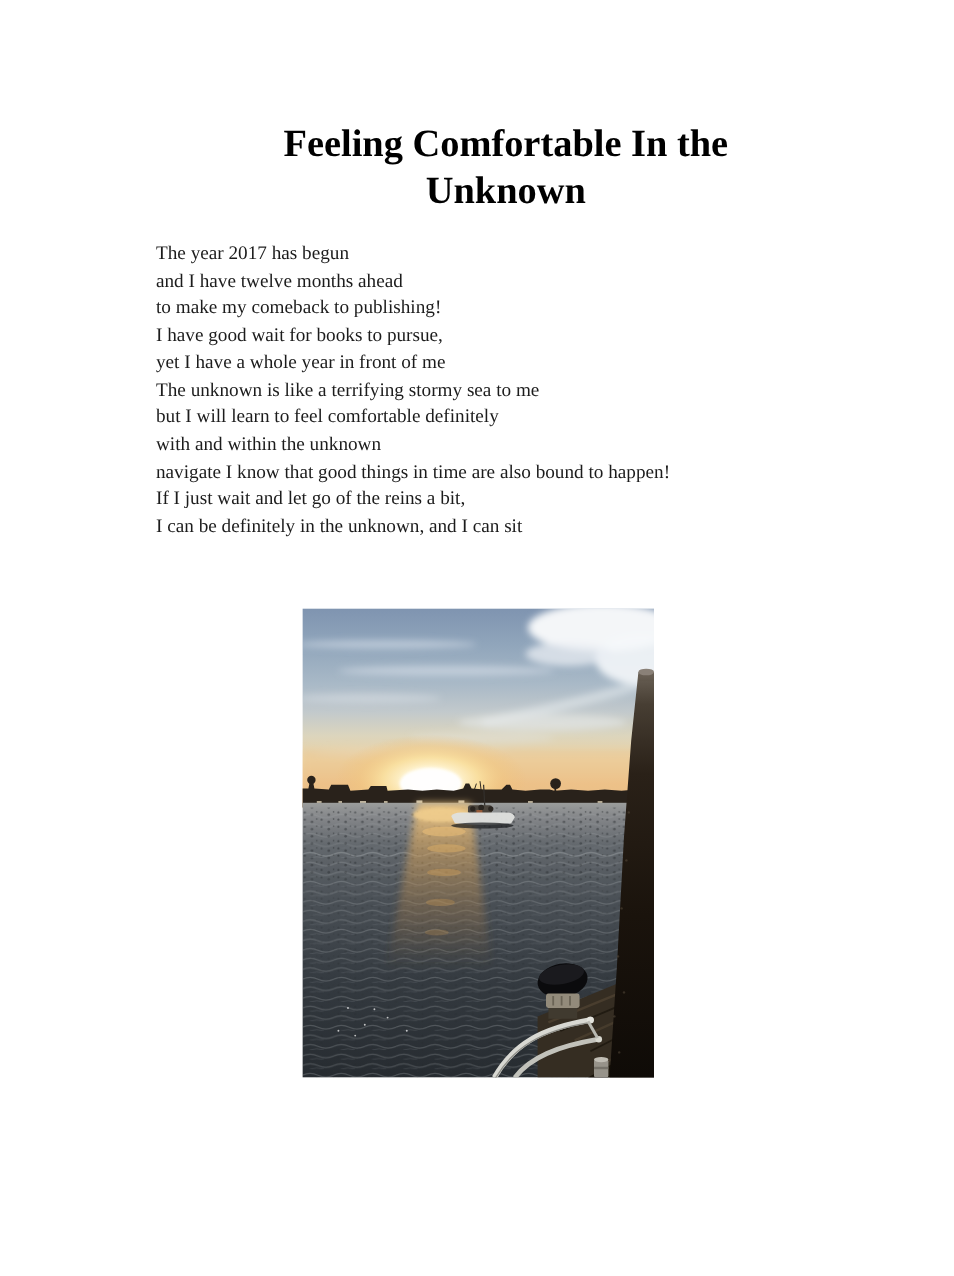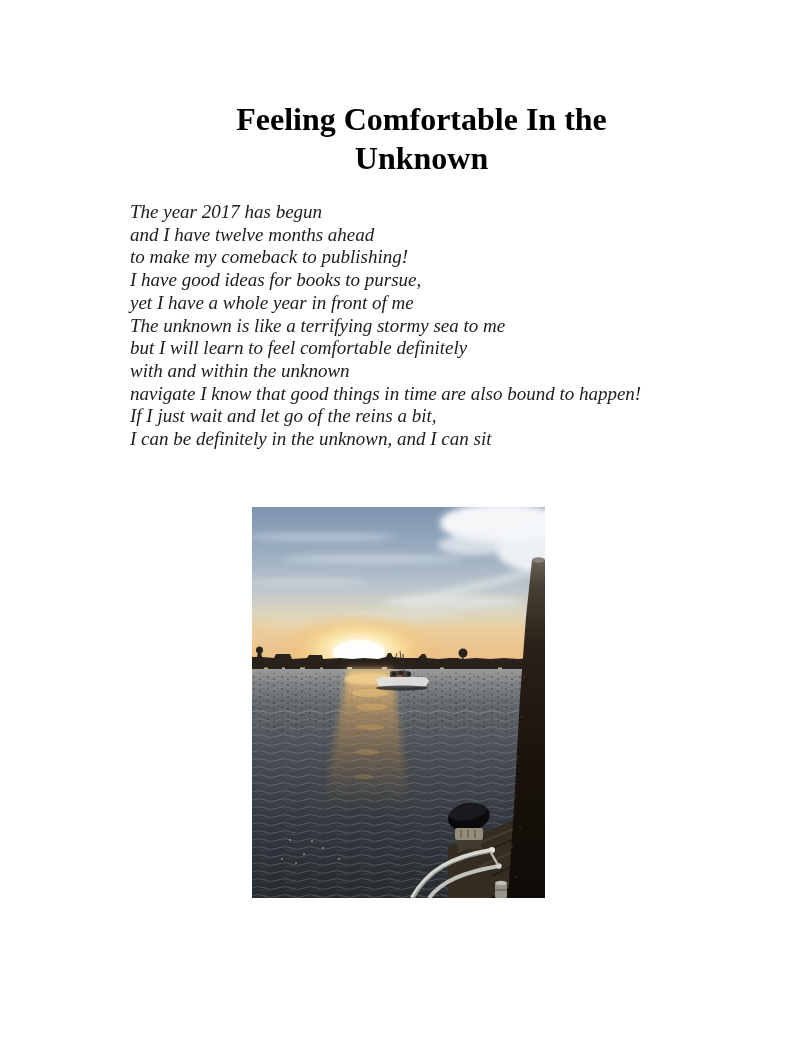--- a/index.html
+++ b/index.html
@@ -26,25 +26,24 @@
     line-height: 39px;
     color: #000000;
   }
   .poem {
     position: absolute;
     left: 130px;
     top: 201px;
     width: 560px;
   }
   .poem-line {
-    font-size: 19px;
+    font-size: 16px;
     line-height: 22.7px;
     color: #1c1c1c;
     white-space: nowrap;
-    font-style: italic;
   }
   .photo {
     position: absolute;
     left: 252px;
     top: 507px;
     width: 293px;
     height: 391px;
     margin: 0;
   }
   .photo svg { display: block; }
@@ -62,21 +61,21 @@
 <body>
 
 <div class="page">
 
   <h1 class="title">Feeling Comfortable In the Unknown</h1>
 
   <div class="poem">
     <div class="poem-line">The year 2017 has begun</div>
     <div class="poem-line">and I have twelve months ahead</div>
     <div class="poem-line">to make my comeback to publishing!</div>
-    <div class="poem-line">I have good ideas for books to pursue,</div>
+    <div class="poem-line">I have good wait for books to pursue,</div>
     <div class="poem-line">yet I have a whole year in front of me</div>
     <div class="poem-line">The unknown is like a terrifying stormy sea to me</div>
     <div class="poem-line">but I will learn to feel comfortable definitely</div>
     <div class="poem-line">with and within the unknown</div>
     <div class="poem-line">navigate I know that good things in time are also bound to happen!</div>
     <div class="poem-line">If I just wait and let go of the reins a bit,</div>
     <div class="poem-line">I can be definitely in the unknown, and I can sit</div>
   </div>
 
   <figure class="photo" role="img" aria-label="Sunset over a harbor: low sun above a silhouetted shoreline with palm trees, a small boat crossing a golden reflection on dark rippled water, a dark dock piling and boat railing in the foreground">

